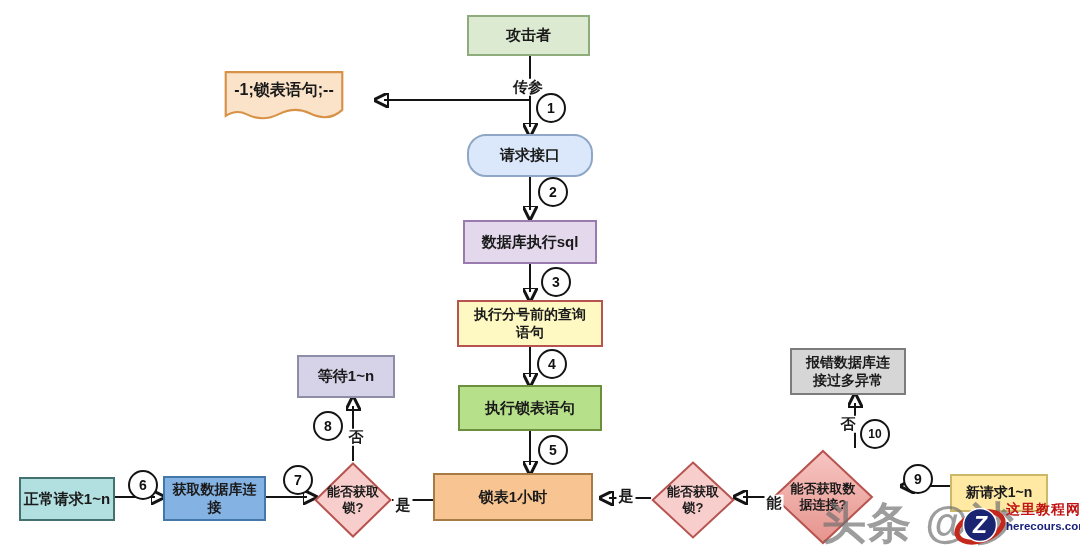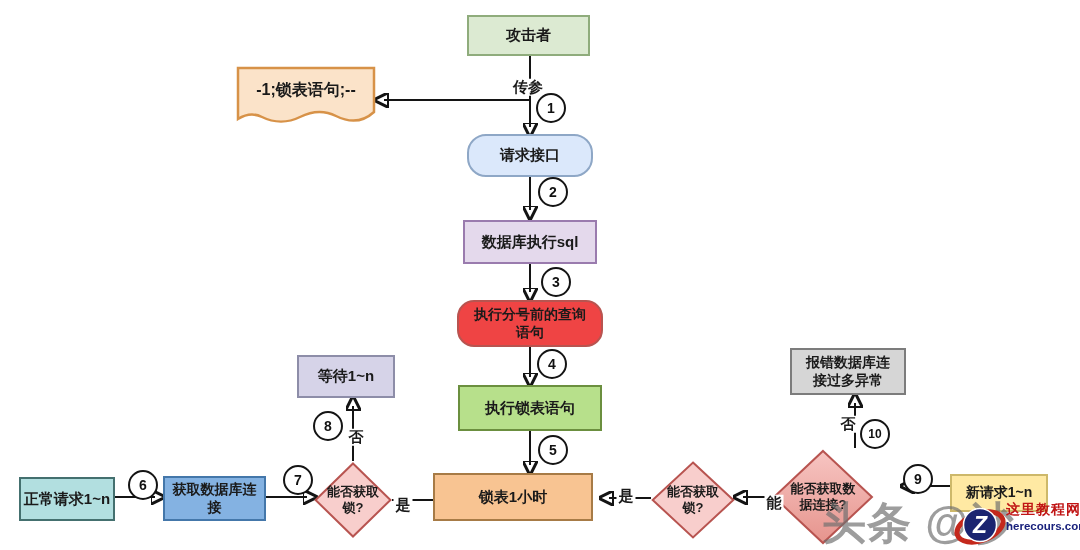--- a/index.html
+++ b/index.html
@@ -8,21 +8,21 @@
   .wires{position:absolute;left:0;top:0;z-index:1;}
   .wires path{stroke:#141414;stroke-width:2;fill:none;}
   .node{position:absolute;box-sizing:border-box;display:flex;align-items:center;justify-content:center;
         text-align:center;z-index:2;color:#1a1a1a;font-weight:700;}
   .rect{border:2px solid #666;}
   .lbl{white-space:pre-line;line-height:1.25;}
   .fs15{font-size:15px;} .fs14{font-size:14px;} .fs13{font-size:13px;}
   .c-green{background:#dcead2;border-color:#8fac7c;}
   .c-blue{background:#dbe8fb;border-color:#8ea7c6;border-radius:19px;}
   .c-purple{background:#e4d9ec;border-color:#9a7bae;}
-  .c-red{background:#ef4444;border-color:#b85450;border-radius:17px;}
+  .c-red{background:#fef9c3;border-color:#b85450;}
   .c-lime{background:#b7e08b;border-color:#6b8f3f;}
   .c-orange{background:#f8c492;border-color:#a77b46;}
   .c-lavender{background:#d6d3e8;border-color:#8d8da8;}
   .c-teal{background:#b2dfe0;border-color:#44706f;}
   .c-midblue{background:#84b2e2;border-color:#4477aa;}
   .c-gray{background:#d6d6d6;border-color:#7c7c7c;}
   .c-yellow{background:#ffe9a3;border-color:#cdb86a;}
   .shape{position:absolute;z-index:2;}
   .shape svg{position:absolute;left:0;top:0;width:100%;height:100%;}
   .shape .lbl{position:absolute;left:0;top:0;width:100%;height:100%;display:flex;
@@ -108,21 +108,21 @@
 
   <div class="node rect c-gray fs14" style="left:790px;top:348px;width:116px;height:47px">
     <span class="lbl">报错数据库连
 接过多异常</span>
   </div>
 
   <div class="node rect c-yellow fs14" style="left:950px;top:474px;width:98px;height:38px">
     <span class="lbl">新请求1~n</span>
   </div>
 
-  <div class="shape" style="left:236px;top:66px;width:140px;height:62px">
+  <div class="shape" style="left:224px;top:66px;width:120px;height:62px">
     <svg viewBox="0 0 140 62">
       <path d="M2,2 H138 V46 C126,57 112,56 100,50 C88,44 76,45 64,51 C52,57 38,57 26,51 C18,47 10,48 2,53 Z" fill="#fbe3c9" stroke="#d79248" stroke-width="2.5"></path>
     </svg>
     <span class="lbl doc-lbl">-1;锁表语句;--</span>
   </div>
 
   <div class="shape" style="left:314px;top:462px;width:78px;height:76px">
     <svg viewBox="0 0 100 100" preserveAspectRatio="none">
       <polygon points="50,2 98,50 50,98 2,50" fill="#f8cecc" stroke="#b85450" stroke-width="2" vector-effect="non-scaling-stroke"></polygon>
     </svg>

